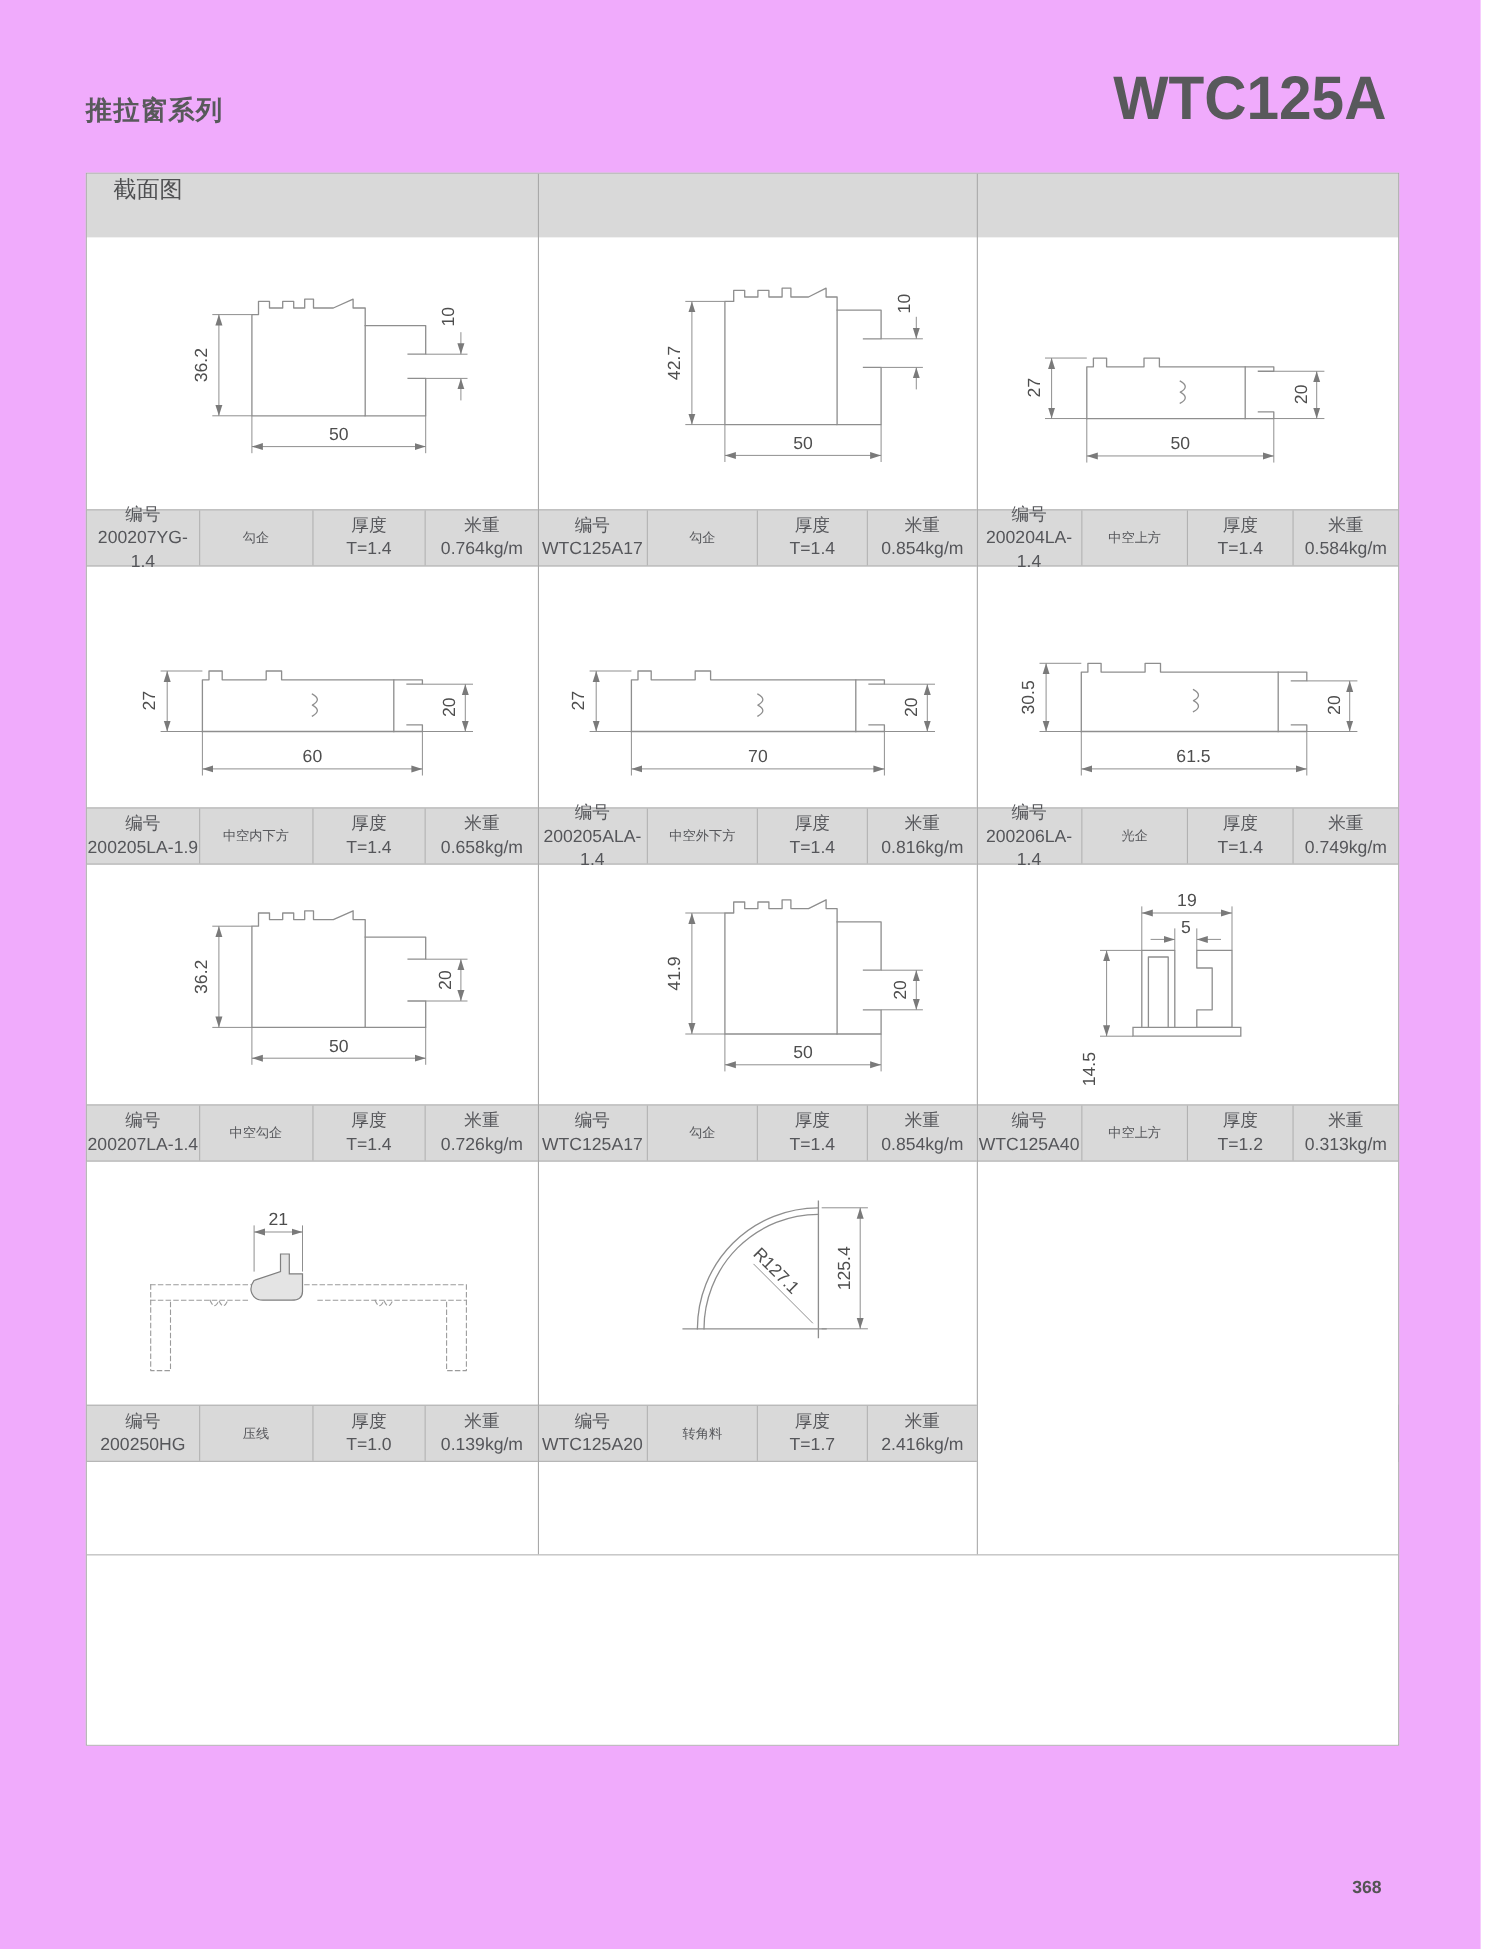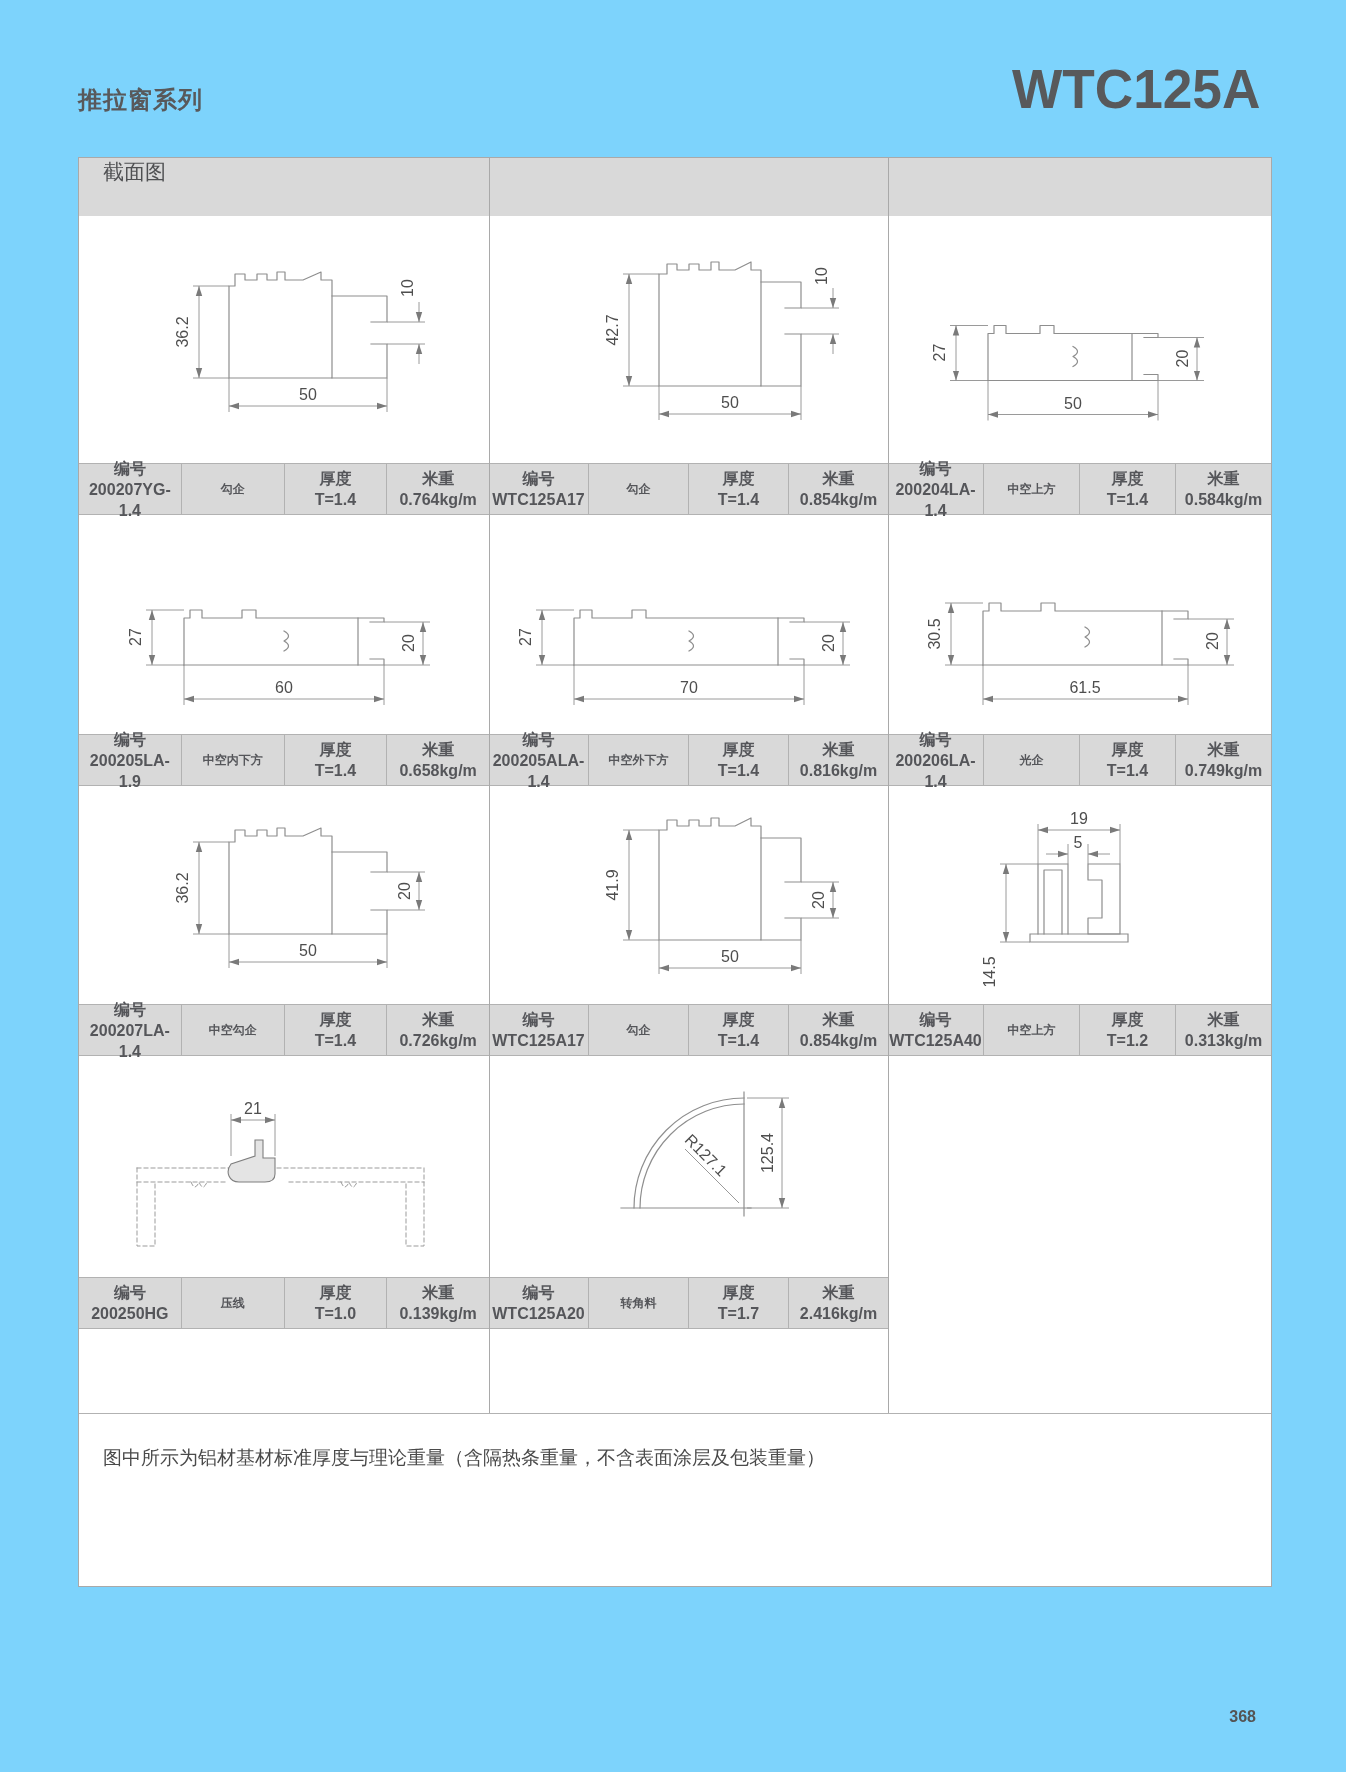--- a/index.html
+++ b/index.html
@@ -1,29 +1,29 @@
 <!DOCTYPE html>
 <html><head>
 <meta charset="utf-8">
 <style>
   html,body{margin:0;padding:0;background:#ffffff;}
-  .page{position:relative;width:1346px;height:1772px;background:#7dd3fc;overflow:hidden;
+  .page{position:relative;width:1346px;height:1772px;background:#f0abfc;overflow:hidden;
         font-family:"Liberation Sans","DejaVu Sans",sans-serif;color:#58595b;}
   .series-title{position:absolute;left:78px;top:84px;font-size:24px;font-weight:700;letter-spacing:1px;}
   .model-title{position:absolute;right:86px;top:56px;font-size:56px;font-weight:700;letter-spacing:0;transform:scaleX(.95);transform-origin:right;}
   .sheet{position:absolute;left:78px;top:157px;width:1194px;border:1px solid #a9a9a9;box-sizing:border-box;background:#fff;}
   .sep{position:absolute;top:0;width:1px;height:1255px;background:#a9a9a9;z-index:6;}
   .sep1{left:410px}.sep2{left:809px}
   .thead{height:58px;background:#d9d9d9;display:flex;padding-left:24px;
          font-size:21px;font-weight:500;color:#4f5052;box-sizing:border-box;}
   .drow{display:flex;background:#fff;}
   .dcell{display:flex;align-items:center;justify-content:center;overflow:hidden;}
   .w1{width:410px}.w2{width:399px}.w3{width:383px}
   .r1{height:247px}.r2{height:219px}.r3{height:218px}.r4{height:221px}
-  .strip{display:flex;height:52px;font-weight:bold;}
+  .strip{display:flex;height:52px;}
   .sgroup{display:flex;background:#d9d9d9;border-top:1px solid #b2b2b2;border-bottom:1px solid #b2b2b2;box-sizing:border-box;}
   .sgroup.empty{background:transparent;border:none;}
   .scell{flex:1;display:flex;flex-direction:column;align-items:center;justify-content:center;
          border-left:1px solid #b2b2b2;font-size:16px;line-height:21px;color:#55565a;text-align:center;}
   .scell:first-child{border-left:none;}
   .scell .big{font-size:12px;}
   .spacer{height:84px;background:#fff;}
   .noterow{border-top:1px solid #b2b2b2;height:173px;box-sizing:border-box;padding:26px 30px 0 24px;
            font-size:19px;line-height:36px;color:#4a4a4a;background:#fff;}
   .pageno{position:absolute;right:90px;top:1708px;font-size:16px;font-weight:700;color:#545454;}
@@ -519,18 +519,17 @@
             <div>米重</div>
             <div>2.416kg/m</div>
           </div>
       </div>
       <div class="sgroup empty w3"></div>
     </div>
 
     <div class="spacer"></div>
 
     <div class="noterow">
-      <div>图中所示为铝材基材标准厚度与理论重量（含隔热条重量，不含表面涂层及包装重量）</div>
     </div>
   </div>
 
   <div class="pageno">368</div>
 </div>
 
 </body></html>

